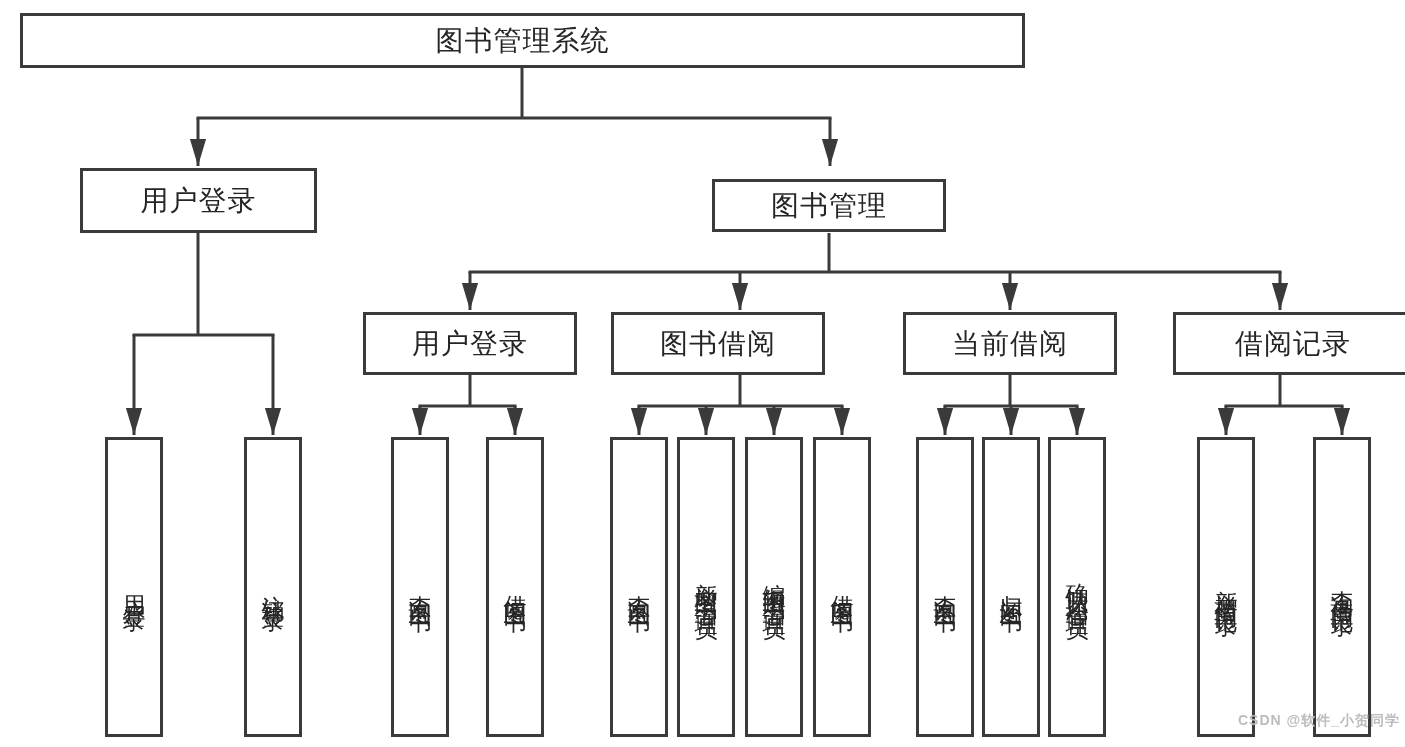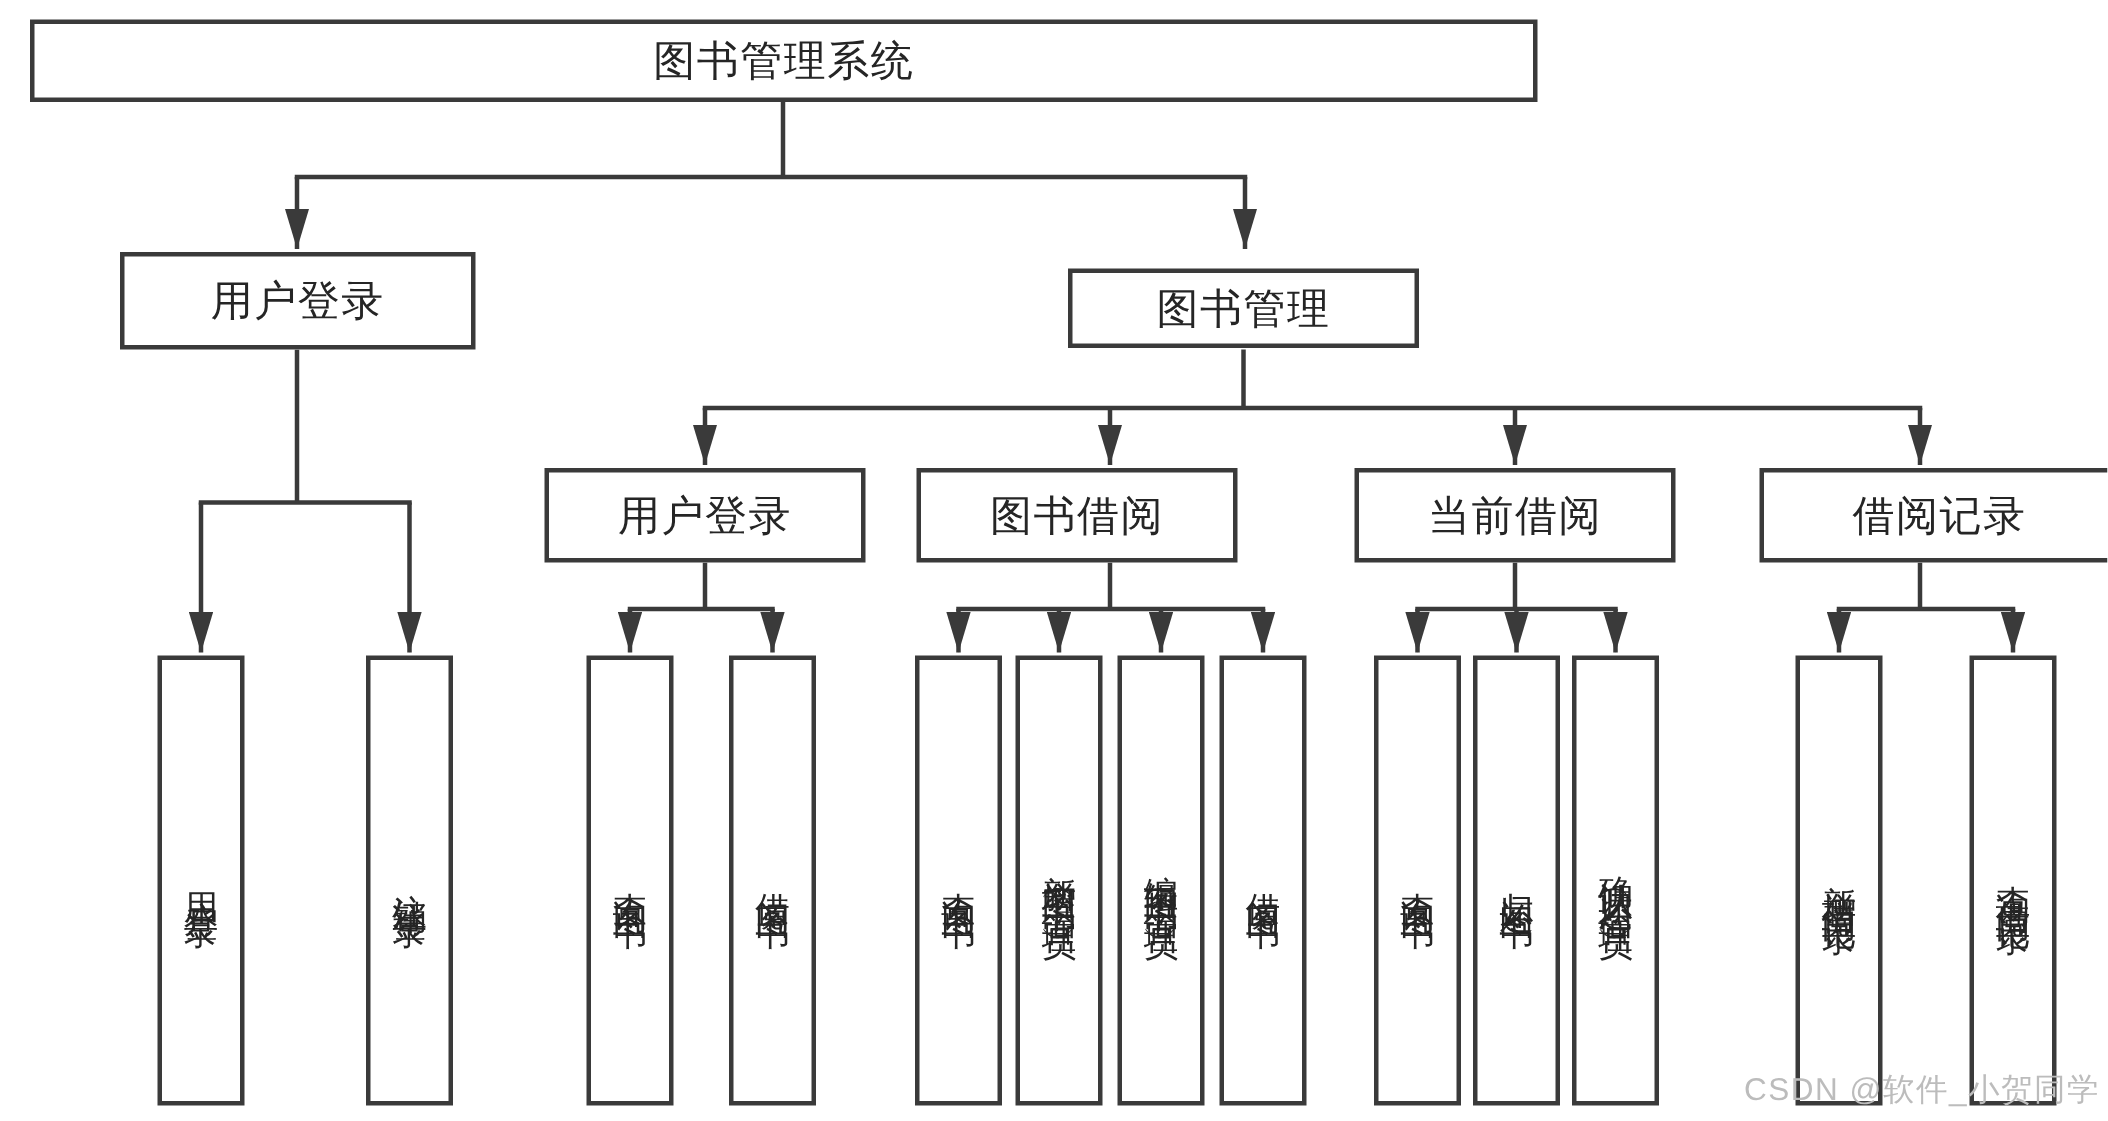--- a/index.html
+++ b/index.html
@@ -44,25 +44,26 @@
     text-orientation: mixed;
     font-size: 23px;
     letter-spacing: 5px;
     color: #252525;
     line-height: 1;
   }
   .watermark {
     position: absolute;
     top: 712px;
     right: 5px;
-    font-size: 21px;
+    font-size: 14px;
     color: #bcbcbc;
     letter-spacing: 1px;
     white-space: nowrap;
     z-index: 5;
+    font-weight: bold;
   }
   line.conn {
     stroke: #3a3a3a;
     stroke-width: 3;
   }
 </style>
 </head>
 <body>
 
 <div id="stage">

